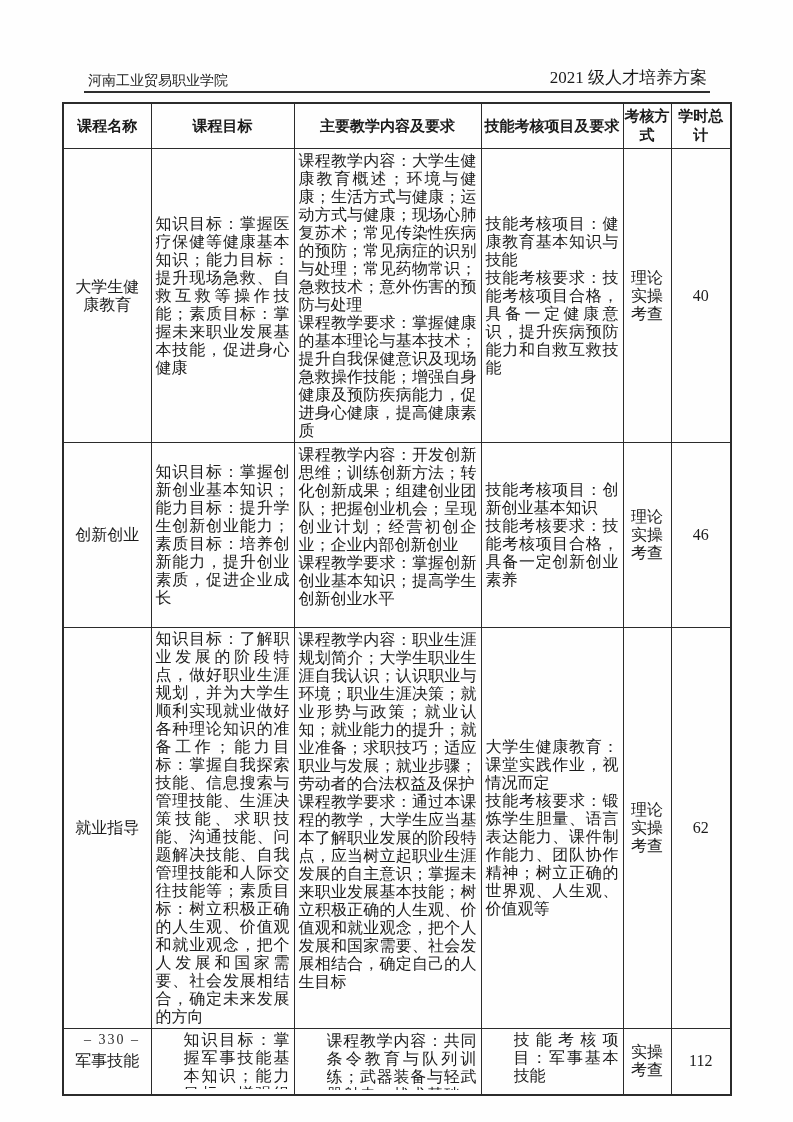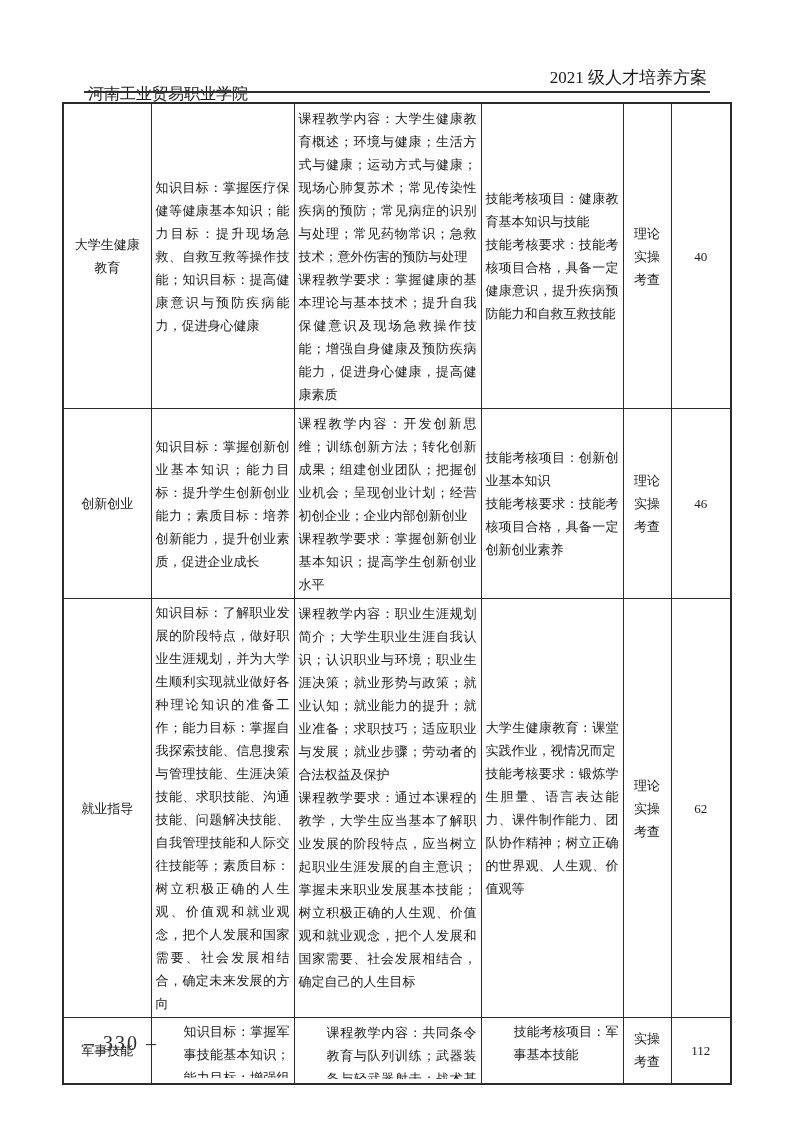--- a/index.html
+++ b/index.html
@@ -4,76 +4,84 @@
 <style>
   html,body { margin:0; padding:0; background:#ffffff; }
   .page {
     position:relative;
     width:793px; height:1122px;
     background:#fefefe;
     font-family:"Liberation Serif","DejaVu Serif",serif;
     color:#1b1b1b;
     overflow:hidden;
   }
-  .hdr-left  { position:absolute; left:88px;  top:84px; font-size:16px; }
+  .hdr-left  { position:absolute; left:88px;  top:72px; font-size:14px; }
   .hdr-right { position:absolute; right:86px; top:66px; font-size:17px; }
   .hdr-rule  { position:absolute; left:84px; top:91px; width:626px; height:2px; background:#2e2e2e; }
 
   table.course {
     position:absolute; left:62px; top:102px;
     width:668px;
     border-collapse:collapse; table-layout:fixed;
     border:2px solid #2b2b2b;
   }
   .course th, .course td { border:1px solid #2b2b2b; }
   .course th {
     font-weight:bold; font-size:15px; line-height:19px;
     text-align:center; vertical-align:middle; padding:2px 1px;
     height:40px;
   }
   .course td {
-    font-size:13px; line-height:23px;
+    font-size:16px; line-height:18px;
     padding:2px 4px; vertical-align:middle;
   }
   td.c1 { text-align:center; padding:18px 10px; }
   td.c2, td.c3, td.c4 { text-align:justify; text-justify:inter-character; }
   td.c3 { vertical-align:top; padding-top:3px; }
   td.c5, td.c6 { text-align:center; }
   .gap { }
   tr.r4 td.c2, tr.r4 td.c3, tr.r4 td.c4 { vertical-align:top; }
   .clip { max-height:58px; overflow:hidden;margin-left:28px; }
 
-  .pageno { position:absolute; left:84px; top:1032px; font-size:20px; letter-spacing:2px; color:#2e2e2e; }
+  .pageno { position:absolute; left:84px; top:1032px; font-size:14px; letter-spacing:2px; color:#2e2e2e; }
 </style>
 </head>
 <body>
 
 <div class="page">
 
   <div class="hdr-left">河南工业贸易职业学院</div>
   <div class="hdr-right">2021 级人才培养方案</div>
   <div class="hdr-rule"></div>
 
   <table class="course">
     <colgroup>
       <col style="width:88px">
         <col style="width:143px">
         <col style="width:187px">
       <col style="width:142px">
         <col style="width:48px">
         <col style="width:60px">
     </colgroup>
     <tbody>
+        <tr>
+      <th>课程名称</th>
+      <th>课程目标</th>
+      <th>主要教学内容及要求</th>
+      <th>技能考核项目及要求</th>
+      <th>考核方式</th>
+      <th>学时总计</th>
+    </tr>
 
     <tr style="height:266px">
       <td class="c1">
             <div>大学生健康教育</div>
           </td>
       <td class="c2">
-            <div>知识目标：掌握医疗保健等健康基本知识；能力目标：提升现场急救、自救互救等操作技能；知识目标：提高健康意识与预防疾病能力，促进身心健康</div>
+            <div>知识目标：掌握医疗保健等健康基本知识；能力目标：提升现场急救、自救互救等操作技能；素质目标：掌握未来职业发展基本技能，促进身心健康</div>
           </td>
       <td class="c3">
         <div>课程教学内容：大学生健康教育概述；环境与健康；生活方式与健康；运动方式与健康；现场心肺复苏术；常见传染性疾病的预防；常见病症的识别与处理；常见药物常识；急救技术；意外伤害的预防与处理</div>
         <div class="gap">课程教学要求：掌握健康的基本理论与基本技术；提升自我保健意识及现场急救操作技能；增强自身健康及预防疾病能力，促进身心健康，提高健康素质</div>
       </td>
       <td class="c4">
         <div>技能考核项目：健康教育基本知识与技能</div>
         <div class="gap">技能考核要求：技能考核项目合格，具备一定健康意识，提升疾病预防能力和自救互救技能</div>
       </td>
       <td class="c5">

